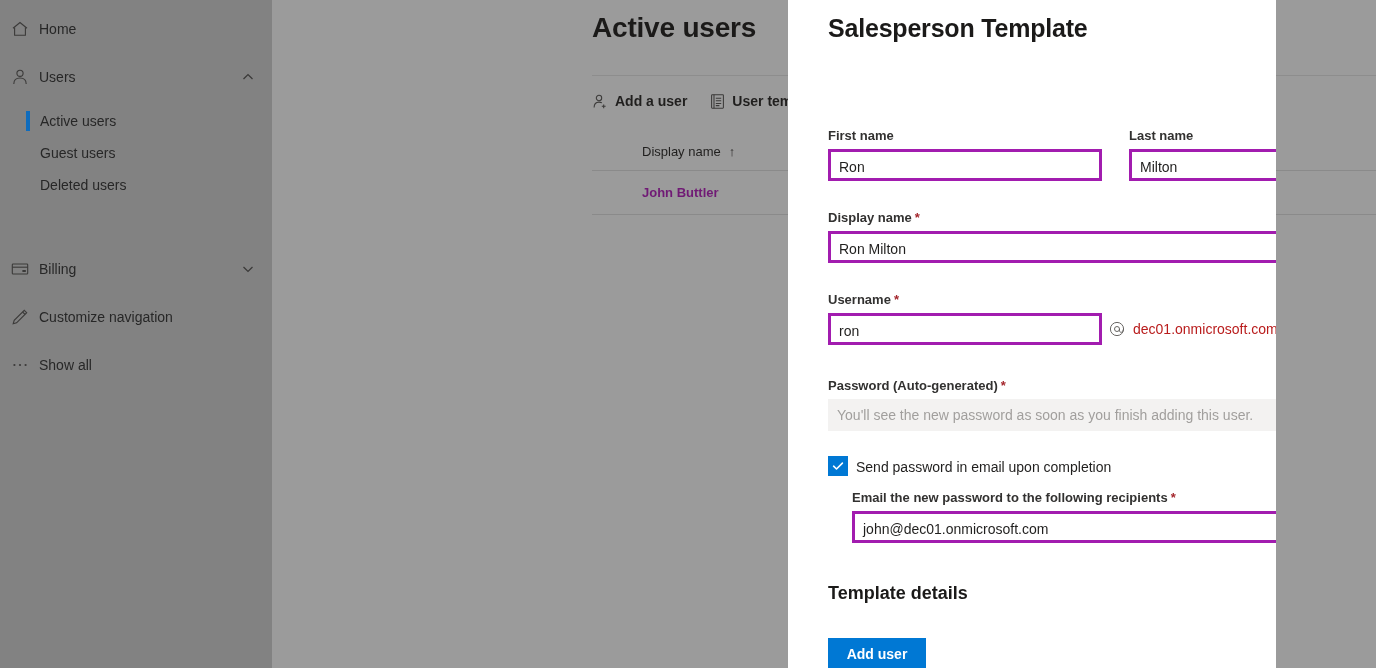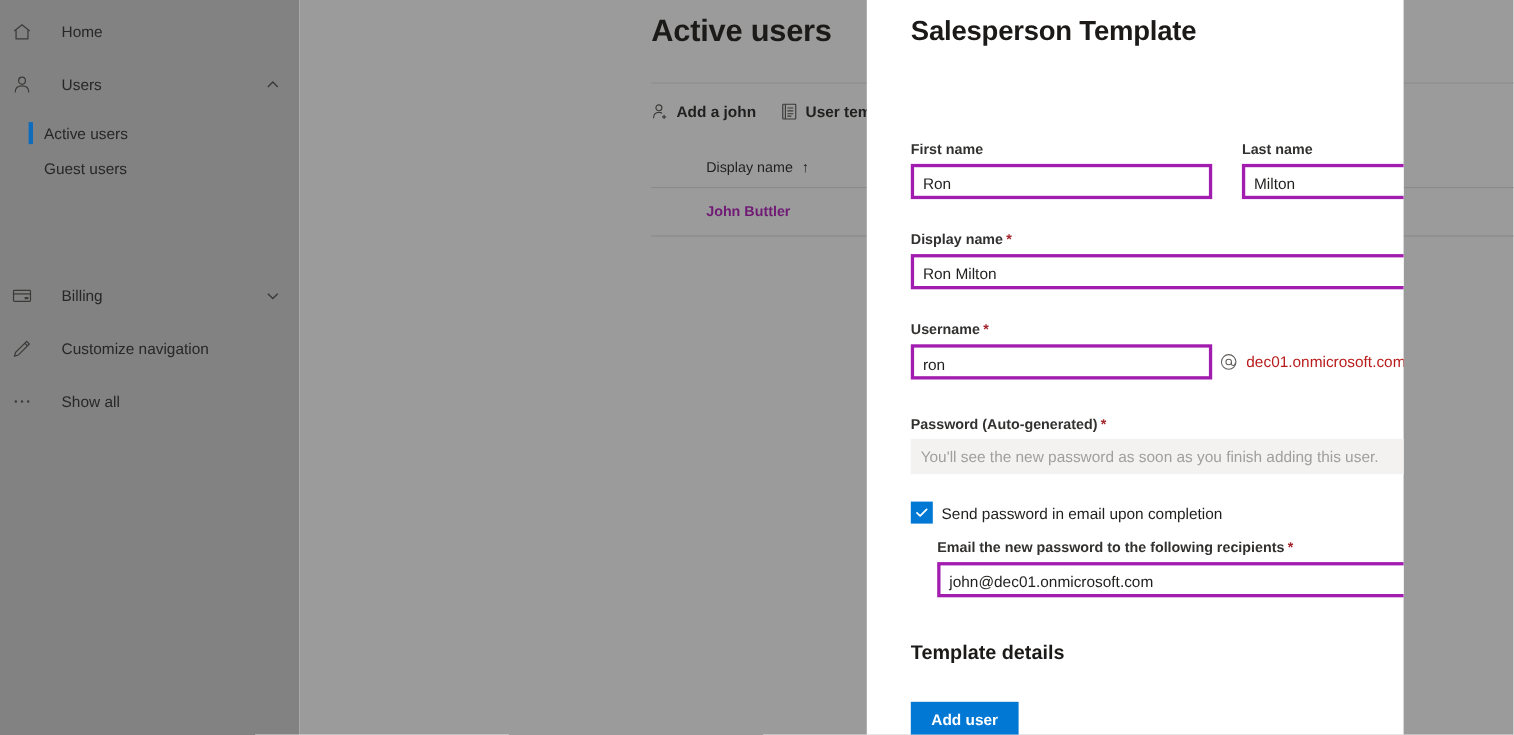--- a/index.html
+++ b/index.html
@@ -30,21 +30,21 @@
     display: flex; align-items: center;
     color: #323130;
     font-size: 14px;
   }
   .nav-icon {
     width: 24px; height: 24px; margin-left: 8px;
     display: flex; align-items: center; justify-content: center;
     flex: none;
   }
   .nav-icon svg { display: block; }
-  .nav-label { margin-left: 24px; font-size: 14px; color: #272727; white-space: nowrap; }
+  .nav-label { margin-left: 7px; font-size: 14px; color: #272727; white-space: nowrap; }
   .nav-chevron {
     position: absolute; right: 16px; top: 50%; transform: translateY(-50%);
     width: 16px; height: 16px;
   }
   .nav-sub {
     position: absolute; left: 0; width: 272px; height: 32px;
     display: flex; align-items: center; color: #272727; font-size: 14px;
   }
   .nav-sub .nav-sub-label { margin-left: 40px; white-space: nowrap; }
   .nav-sel-bar {
@@ -179,20 +179,23 @@
 
       <div class="nav-sub" style="top:105px">
         <span class="nav-sel-bar"></span>
         <span class="nav-sub-label">Active users</span>
       </div>
 
       <div class="nav-sub" style="top:137px">
         <span class="nav-sub-label">Guest users</span>
       </div>
 
+      <div class="nav-sub" style="top:169px">
+        <span class="nav-sub-label">Deleted users</span>
+      </div>
 
 
       <div class="nav-item" style="top:249px">
         <span class="nav-icon">
           <svg width="20" height="20" viewBox="0 0 20 20" fill="none" stroke="#3b3a39" stroke-width="1.1">
             <rect x="2.3" y="5" width="15.4" height="10" rx="0.8"></rect>
               <path d="M2.3 8.2 H17.7"></path>
             <rect x="12.4" y="11" width="3.4" height="2" fill="#3b3a39" stroke="none"></rect>
           </svg>
         </span>
@@ -234,21 +237,21 @@
       <div class="toolbar">
 
         <div class="tb-btn">
           <span class="tb-ico">
             <svg width="17" height="17" viewBox="0 0 17 17" fill="none" stroke="#3b3a39" stroke-width="1.05">
               <circle cx="7" cy="5" r="2.7"></circle>
                 <path d="M2.1 14.6 C2.1 10.9 4.3 9.1 7 9.1 C8.1 9.1 9.1 9.4 9.9 9.9"></path>
               <path d="M11.7 11.4 V15.2 M9.8 13.3 H13.6"></path>
             </svg>
           </span>
-          <span>Add a john</span>
+          <span>Add a user</span>
         </div>
 
         <div class="tb-btn">
           <span class="tb-ico">
             <svg width="17" height="17" viewBox="0 0 17 17" fill="none" stroke="#3b3a39" stroke-width="1.05">
               <rect x="2.6" y="1.8" width="11.8" height="13.4" rx="0.6"></rect>
               <path d="M5 1.8 V15.2"></path>
               <path d="M6.8 5.2 H12.2 M6.8 7.8 H12.2 M6.8 10.4 H12.2 M6.8 12.6 H10.4"></path>
             </svg>
           </span>

